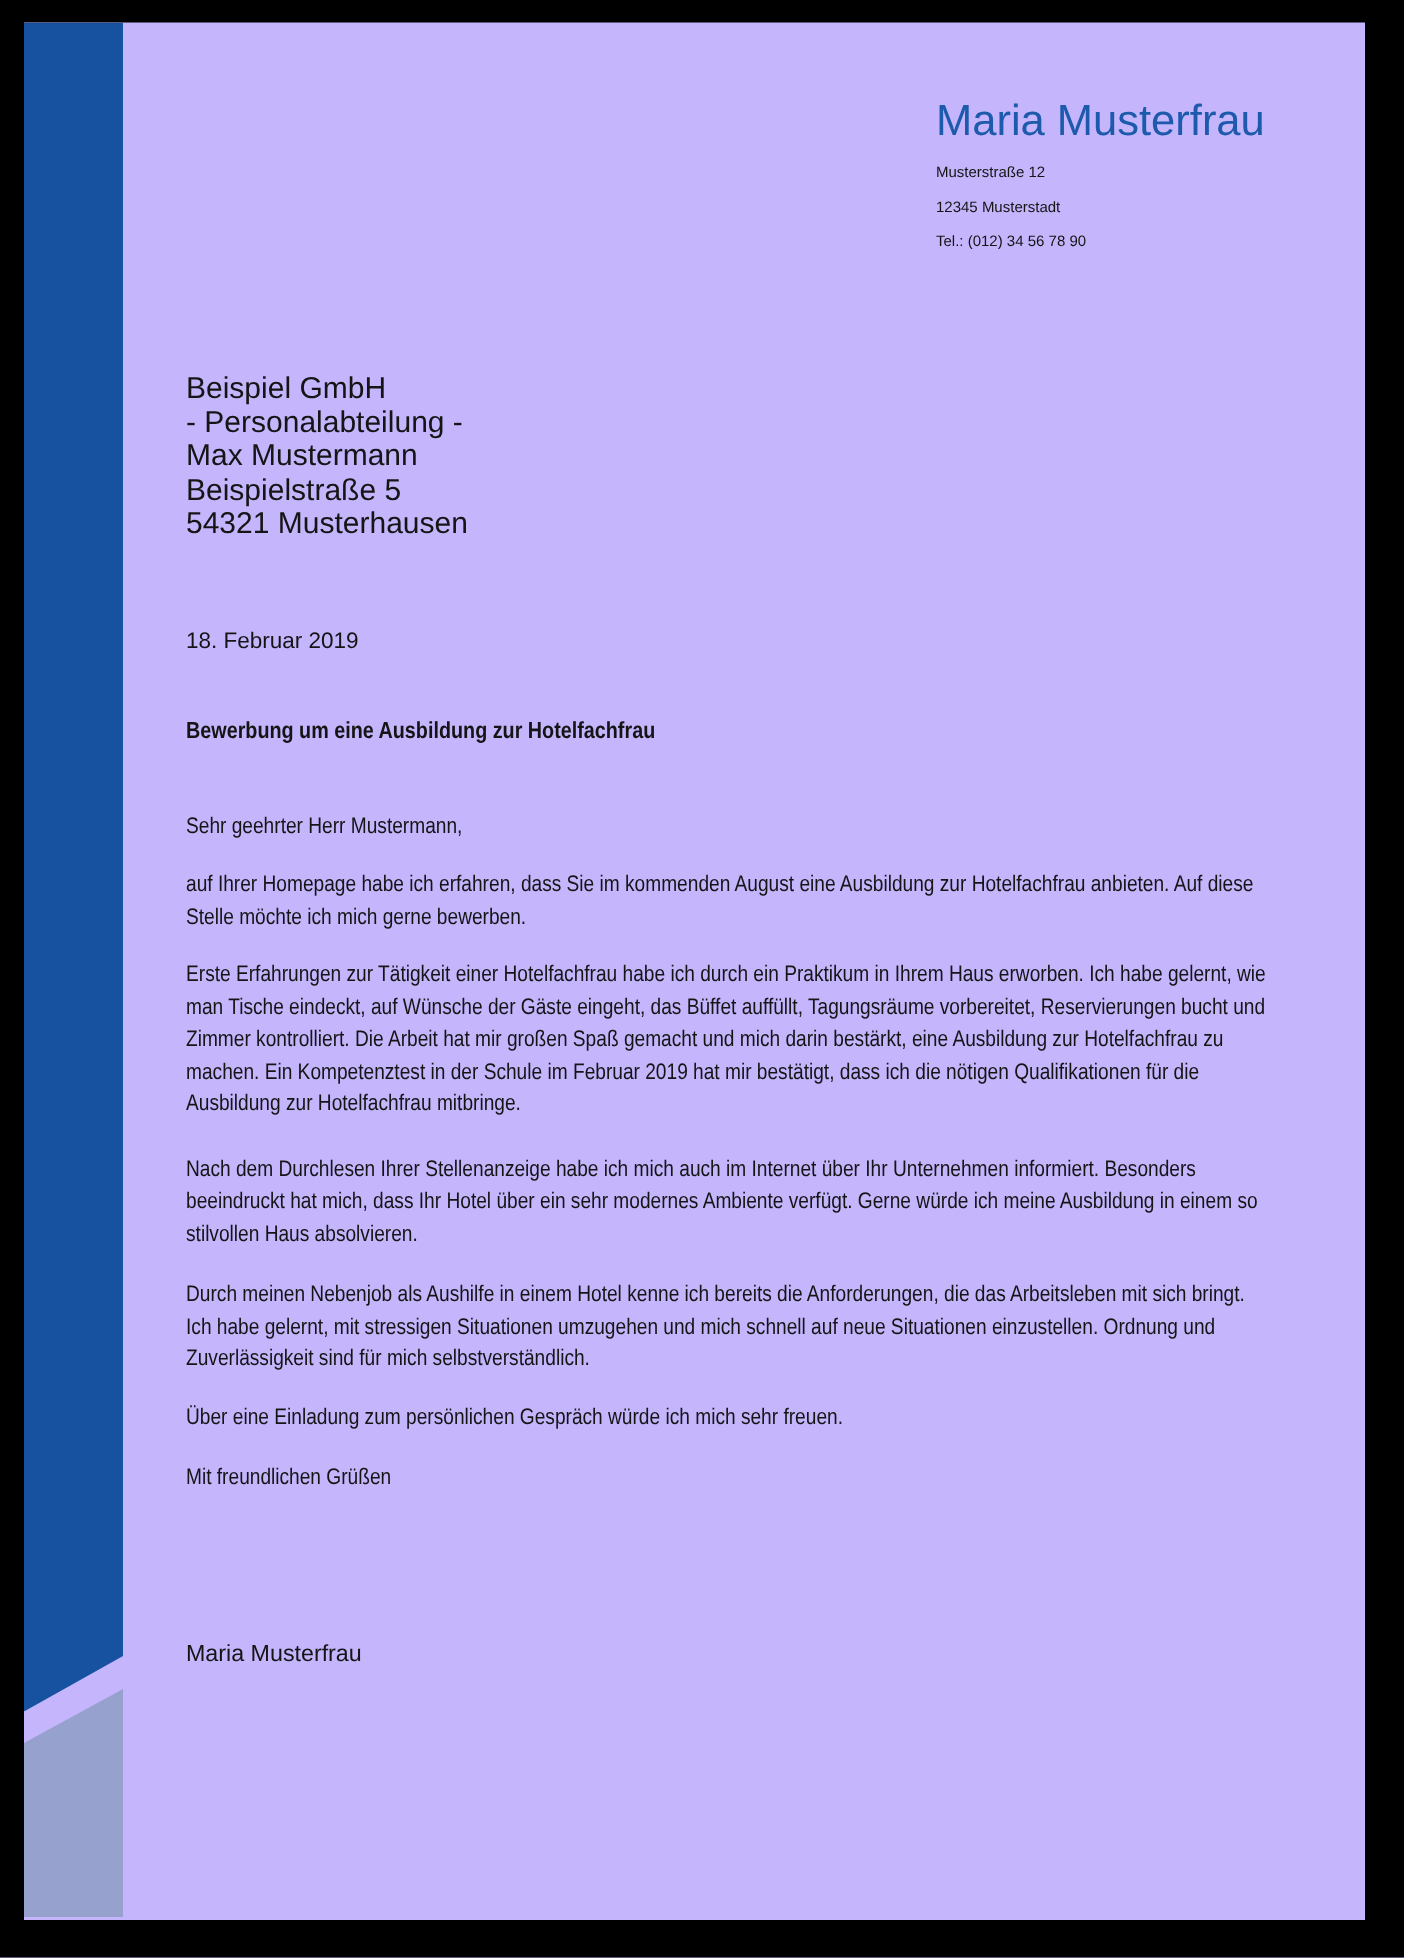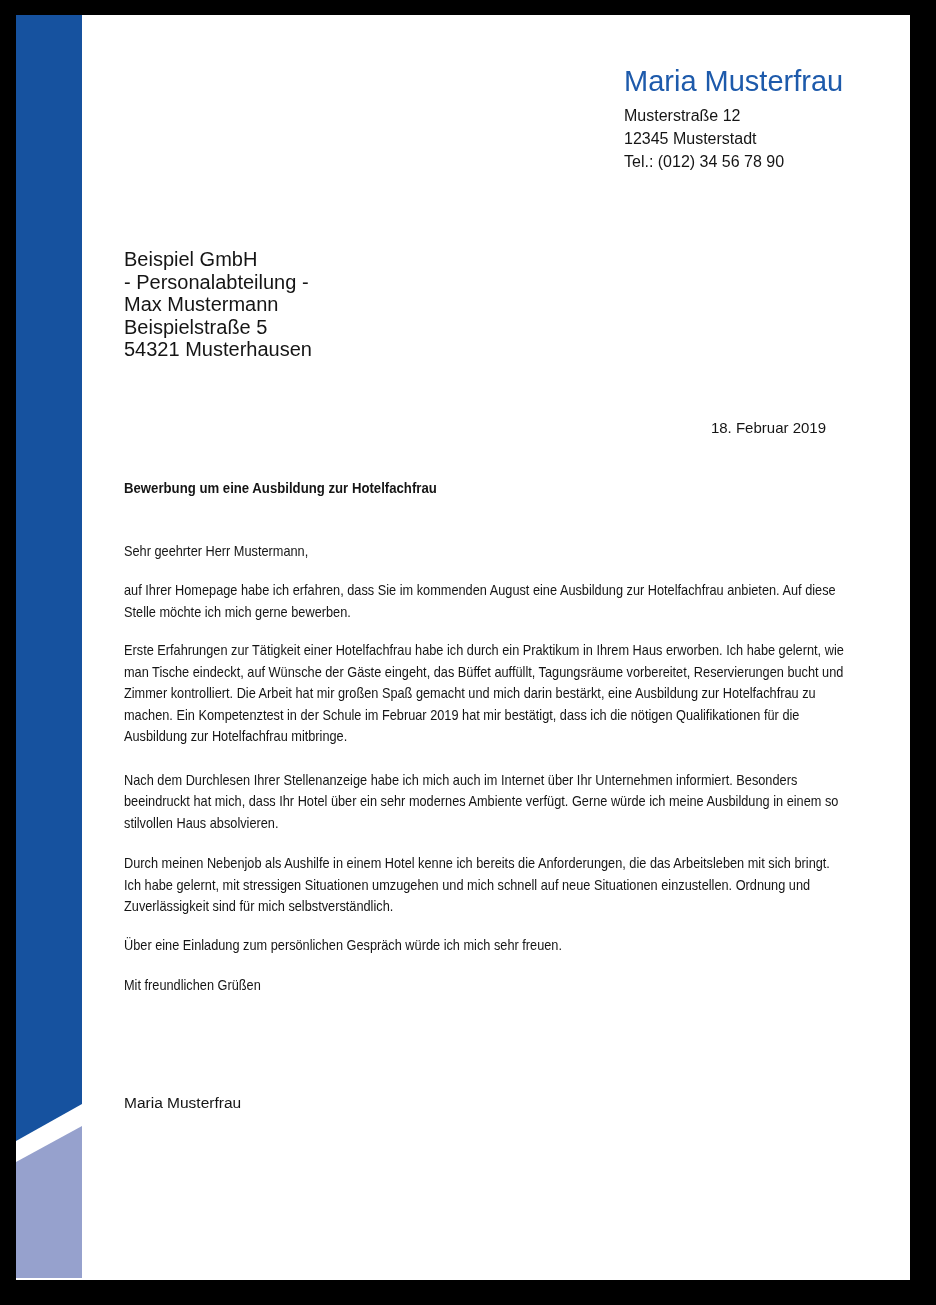--- a/index.html
+++ b/index.html
@@ -14,21 +14,21 @@
     overflow: hidden;
     font-family: "Liberation Sans", sans-serif;
     color: #151515;
   }
   .paper {
     position: absolute;
     left: 16px;
     top: 15px;
     width: 894px;
     height: 1265px;
-    background: #ffffff;
+    background: #c4b5fd;
   }
   
   .stripe-top {
     position: absolute;
     left: 0;
     top: 0;
     width: 66px;
     height: 1126px;
     background: #16529F;
     clip-path: polygon(0 0, 100% 0, 100% 1089px, 0 1126px);
@@ -50,39 +50,39 @@
   }
   .sender-name {
     margin: 0 0 7px 0;
     font-size: 29px;
     line-height: 32px;
     font-weight: 400;
     color: #1D5AAB;
     white-space: nowrap;
   }
   .sender-line {
-    font-size: 16px;
+    font-size: 10px;
     line-height: 23px;
     white-space: nowrap;
   }
   
   .recipient {
     position: absolute;
     left: 108px;
     top: 233px;
     font-size: 20px;
     line-height: 22.5px;
   }
   
   .date-row {
     position: absolute;
     left: 108px;
     top: 402px;
     width: 702px;
-    text-align: right;
+    text-align: left;
     font-size: 15px;
     line-height: 21.5px;
   }
   
   .letter-body {
     position: absolute;
     left: 108px;
     top: 462px;
     width: 850px;
     transform: scaleX(0.85);

